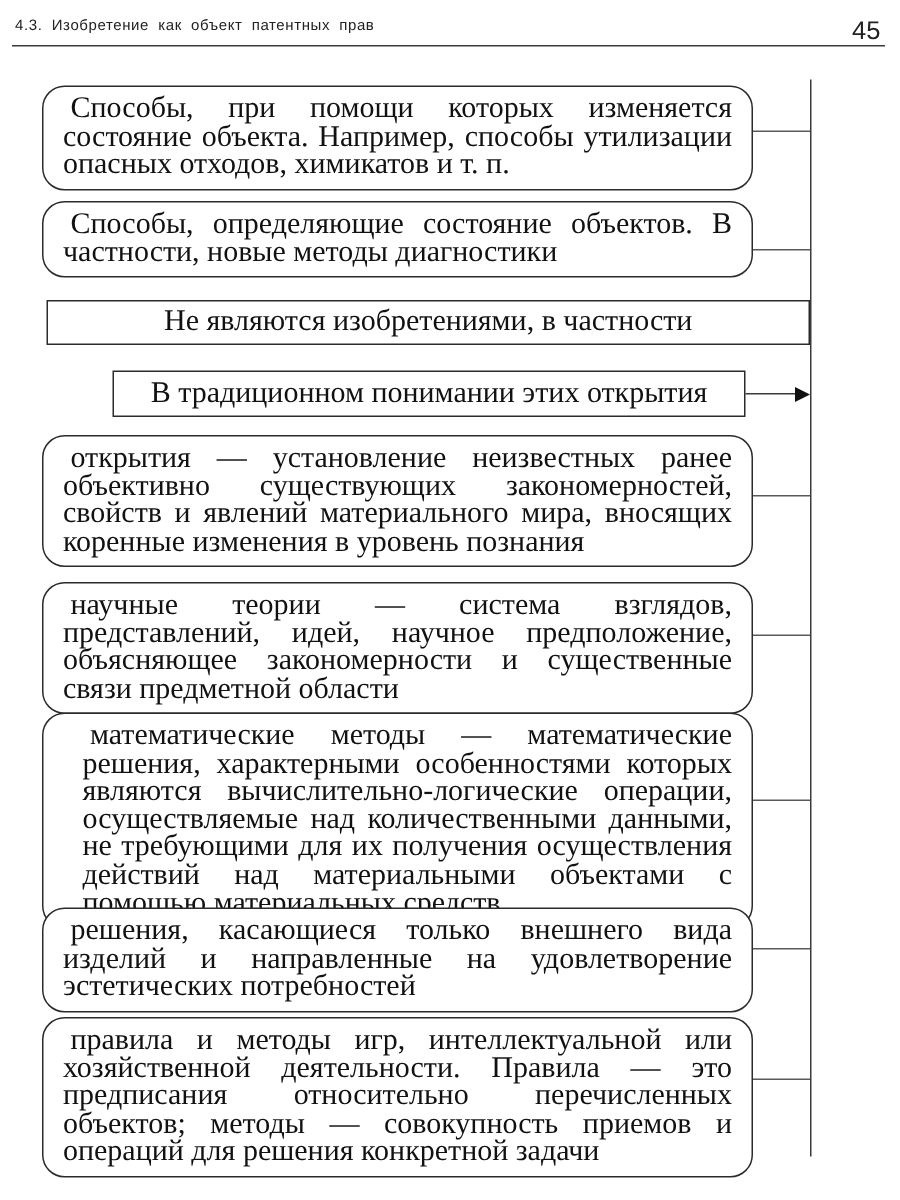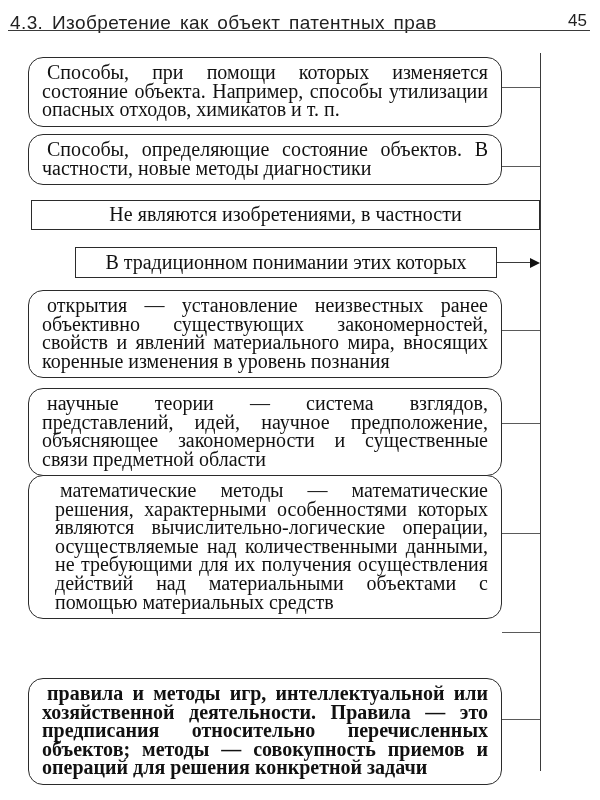--- a/index.html
+++ b/index.html
@@ -16,21 +16,21 @@
     font-family: "Liberation Serif", "DejaVu Serif", serif;
     color: #111111;
   }
 
   
   .header-title {
     position: absolute;
     left: 10px;
     top: 12px;
     font-family: "Liberation Sans", "DejaVu Sans", sans-serif;
-    font-size: 19px;
+    font-size: 10px;
     letter-spacing: 0.4px;
     word-spacing: 3px;
     color: #222;
   }
   .header-page-num {
     position: absolute;
     right: 13px;
     top: 11px;
     font-family: "Liberation Sans", "DejaVu Sans", sans-serif;
     font-size: 17px;
@@ -78,21 +78,21 @@
   }
 
   #box1 { top: 57px;  }
   #box2 { top: 134px; }
   #box3 { top: 200px; left: 31px;  width: 509px; height: 30px; line-height: 27px; }
   #box4 { top: 247px; left: 75px;  width: 422px; height: 31px; line-height: 28px; }
   #box5 { top: 290px; }
   #box6 { top: 388px; font-family: Liberation Serif, serif; }
   #box7 { top: 475px; padding-left: 26px; }
   #box8 { top: 605px; }
-  #box9 { top: 678px; font-weight: bold; }
+  #box9 { top: 678px; }
 
   
   .connector {
     position: absolute;
     left: 502px;
     width: 38px;
     height: 0;
     border-top: 1.5px solid #5a5a5a;
   }
   #c1 { top: 87px;  }
@@ -132,28 +132,29 @@
   <div class="header-rule"></div>
 
   <div class="spine"></div>
 
   <div id="box1" class="dbox rounded">Способы, при помощи которых изменяется состояние объекта. Например, способы утилизации опасных отходов, химикатов и т. п.</div>
 
   <div id="box2" class="dbox rounded">Способы, определяющие состояние объектов. В частности, новые методы диагностики</div>
 
   <div id="box3" class="dbox rect">Не являются изобретениями, в частности</div>
 
-  <div id="box4" class="dbox rect">В традиционном понимании этих которых</div>
+  <div id="box4" class="dbox rect">В традиционном понимании этих открытия</div>
 
   <div id="box5" class="dbox rounded">открытия — установление неизвестных ранее объективно существующих закономерностей, свойств и явлений материального мира, вносящих коренные изменения в уровень познания</div>
 
   <div id="box6" class="dbox rounded">научные теории — система взглядов, представлений, идей, научное предположение, объясняющее закономерности и существенные связи предметной области</div>
 
   <div id="box7" class="dbox rounded">математические методы — математические решения, характерными особенностями которых являются вычислительно-логические операции, осуществляемые над количественными данными, не требующими для их получения осуществления действий над материальными объектами с помощью материальных средств</div>
 
+  <div id="box8" class="dbox rounded">решения, касающиеся только внешнего вида изделий и направленные на удовлетворение эстетических потребностей</div>
 
   <div id="box9" class="dbox rounded">правила и методы игр, интеллектуальной или хозяйственной деятельности. Правила — это предписания относительно перечисленных объектов; методы — совокупность приемов и операций для решения конкретной задачи</div>
 
   <div id="c1" class="connector"></div>
   <div id="c2" class="connector"></div>
   <div id="c5" class="connector"></div>
   <div id="c6" class="connector"></div>
   <div id="c7" class="connector"></div>
   <div id="c8" class="connector"></div>
   <div id="c9" class="connector"></div>

